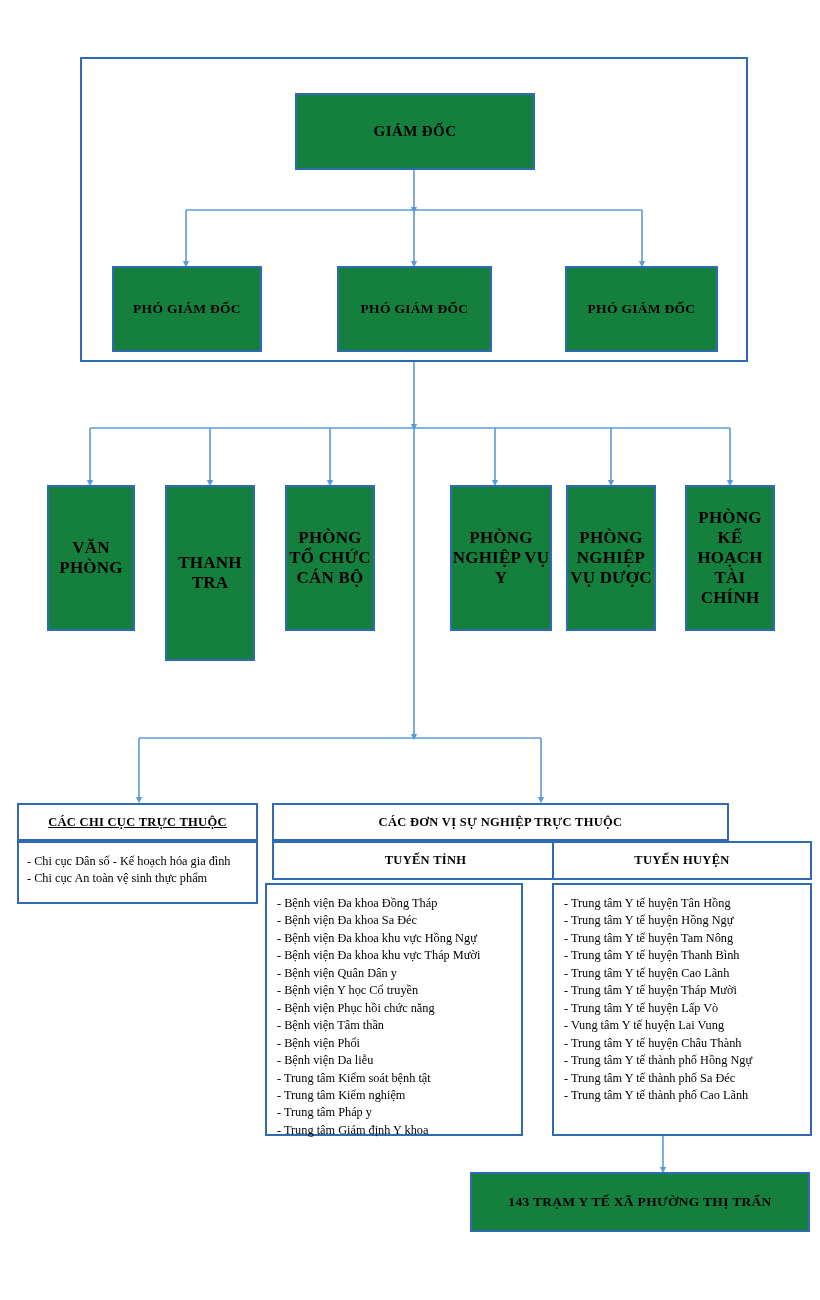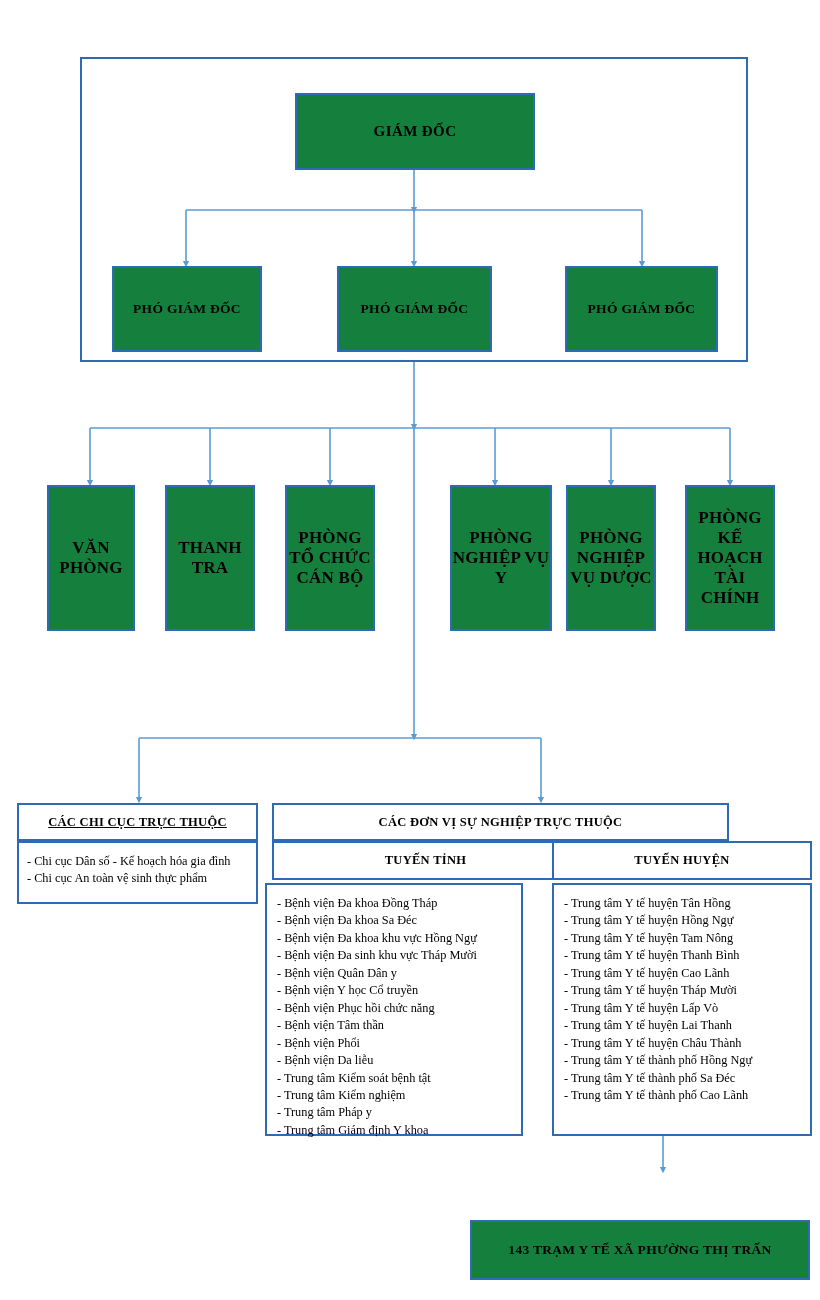--- a/index.html
+++ b/index.html
@@ -160,21 +160,21 @@
   <div class="box title-md" style="left:337px; top:266px; width:155px; height:86px;">
     <span>PHÓ GIÁM ĐỐC</span>
   </div>
   <div class="box title-md" style="left:565px; top:266px; width:153px; height:86px;">
     <span>PHÓ GIÁM ĐỐC</span>
   </div>
 
   <div class="box dept" style="left:47px; top:485px; width:88px; height:146px;">
     <span>VĂN PHÒNG</span>
   </div>
-  <div class="box dept" style="left:165px; top:485px; width:90px; height:146px;">
+  <div class="box dept" style="left:165px; top:485px; width:90px; height:176px;">
     <span>THANH TRA</span>
   </div>
   <div class="box dept" style="left:285px; top:485px; width:90px; height:146px;">
     <span>PHÒNG TỔ CHỨC CÁN BỘ</span>
   </div>
   <div class="box dept" style="left:450px; top:485px; width:102px; height:146px;">
     <span>PHÒNG NGHIỆP VỤ Y</span>
   </div>
   <div class="box dept" style="left:566px; top:485px; width:90px; height:146px;">
     <span>PHÒNG NGHIỆP VỤ DƯỢC</span>
@@ -198,21 +198,21 @@
   </div>
 
   <div class="panel-head" style="left:272px; top:841px; width:307px; height:39px;">
     <span>TUYẾN TỈNH</span>
   </div>
   <div class="list-box" style="left:265px; top:883px; width:258px; height:253px;">
     <ul>
       <li>- Bệnh viện Đa khoa Đồng Tháp</li>
       <li>- Bệnh viện Đa khoa Sa Đéc</li>
       <li>- Bệnh viện Đa khoa khu vực Hồng Ngự</li>
-      <li>- Bệnh viện Đa sinh khu vực Tháp Mười</li>
+      <li>- Bệnh viện Đa khoa khu vực Tháp Mười</li>
       <li>- Bệnh viện Quân Dân y</li>
       <li>- Bệnh viện Y học Cổ truyền</li>
       <li>- Bệnh viện Phục hồi chức năng</li>
       <li>- Bệnh viện Tâm thần</li>
       <li>- Bệnh viện Phổi</li>
       <li>- Bệnh viện Da liễu</li>
       <li>- Trung tâm Kiểm soát bệnh tật</li>
       <li>- Trung tâm Kiểm nghiệm</li>
       <li>- Trung tâm Pháp y</li>
       <li>- Trung tâm Giám định Y khoa</li>
@@ -224,25 +224,25 @@
   </div>
   <div class="list-box" style="left:552px; top:883px; width:260px; height:253px;">
     <ul>
       <li>- Trung tâm Y tế huyện Tân Hồng</li>
       <li>- Trung tâm Y tế huyện Hồng Ngự</li>
       <li>- Trung tâm Y tế huyện Tam Nông</li>
       <li>- Trung tâm Y tế huyện Thanh Bình</li>
       <li>- Trung tâm Y tế huyện Cao Lãnh</li>
       <li>- Trung tâm Y tế huyện Tháp Mười</li>
       <li>- Trung tâm Y tế huyện Lấp Vò</li>
-      <li>- Trung tâm Y tế huyện Lai Thanh</li>
+      <li>- Vung tâm Y tế huyện Lai Vung</li>
       <li>- Trung tâm Y tế huyện Châu Thành</li>
       <li>- Trung tâm Y tế thành phố Hồng Ngự</li>
       <li>- Trung tâm Y tế thành phố Sa Đéc</li>
       <li>- Trung tâm Y tế thành phố Cao Lãnh</li>
     </ul>
   </div>
 
-  <div class="box title-md" style="left:470px; top:1172px; width:340px; height:60px;margin-top:48px;">
+  <div class="box title-md" style="left:470px; top:1172px; width:340px; height:60px;">
     <span>143 TRẠM Y TẾ XÃ PHƯỜNG THỊ TRẤN</span>
   </div>
 
 </div>
 
 </body></html>

